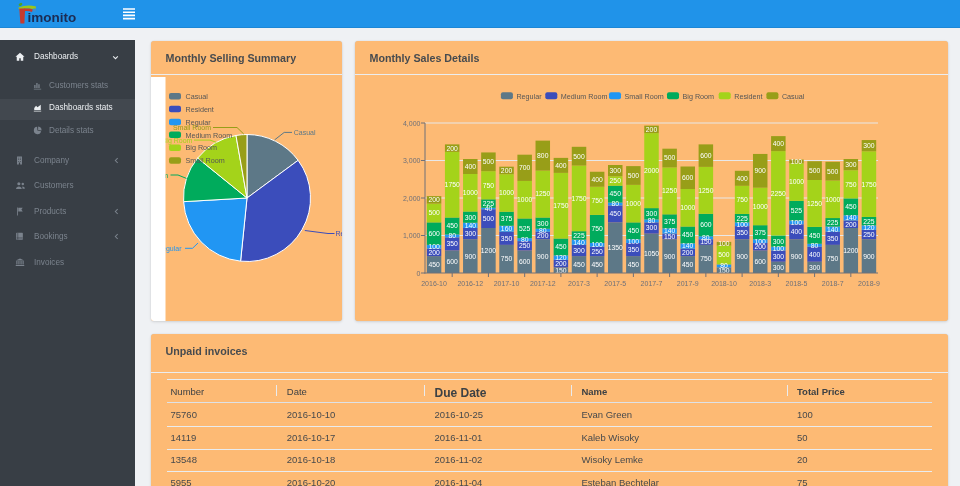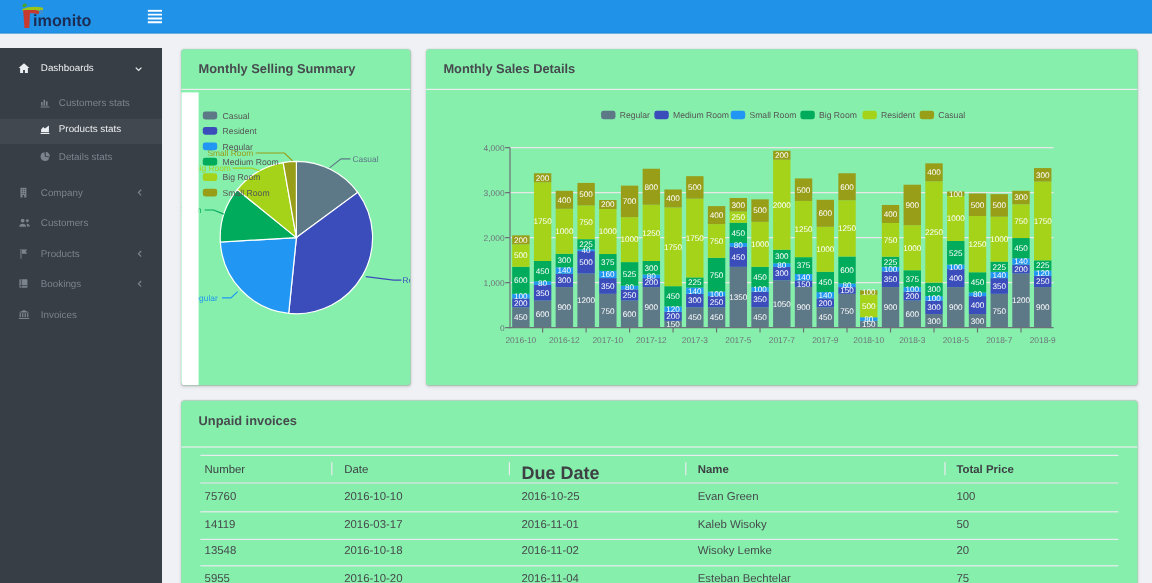--- a/index.html
+++ b/index.html
@@ -1,18 +1,18 @@
 <!DOCTYPE html>
 <html><head>
 <meta charset="utf-8">
 <style>
 * { margin:0; padding:0; box-sizing:border-box; }
 html,body { width:960px; height:486px; overflow:hidden; font-family:"Liberation Sans", sans-serif; }
 body { background:#eff1f4; position:relative; }
-.card { position:absolute; background:#86efac; border-radius:3px; box-shadow:0 0 1px rgba(0,0,0,.18), 0 1px 3px rgba(0,0,0,.12); }
+.card { position:absolute; background:#fdba74; border-radius:3px; box-shadow:0 0 1px rgba(0,0,0,.18), 0 1px 3px rgba(0,0,0,.12); }
 .ctitle { position:absolute; left:14.5px; top:10.5px; font-size:10.7px; font-weight:bold; color:#474b4f; }
 .cdiv { position:absolute; left:0; right:0; top:33px; border-top:1px solid #ebedef; }
 </style>
 </head>
 <body>
 <div style="position:absolute;left:0;top:0;width:960px;height:28px;background:#2093e9;border-bottom:1px solid rgba(0,0,0,0.08)">
 <svg width="95" height="28" viewBox="0 0 95 28" style="position:absolute;left:8px;top:0">
 <ellipse cx="12.5" cy="4.4" rx="1.9" ry="1.4" fill="#4aa32a" transform="rotate(-25 12.5 4.4)"></ellipse>
 <path d="M10.5 7.4 Q18.5 4.4 28 6.4 L27.6 9.4 Q18 7.6 11 9.5 Z" fill="#9bc618"></path>
 <path d="M11.3 8.4h5.8l-0.7 15h-4z" fill="#c73a2e"></path>
@@ -34,21 +34,21 @@
         <path d="M1.5 3l3 3 3-3" stroke="currentColor" stroke-width="1.3" fill="none"></path>
       </svg></div>
 <div style="position:absolute;left:33px;top:40.5px;color:#7b838d;line-height:0"><svg width="9" height="9" viewBox="0 0 11 11">
         <path fill="currentColor" d="M1 9.5h9v1H1zM1.5 5h1.6v3.7H1.5zM4 2.5h1.6v6.2H4zM6.5 4h1.6v4.7H6.5z"></path>
       </svg></div>
     <div style="position:absolute;left:49px;top:39.5px;font-size:8.2px;line-height:11px;color:#7b838d">Customers stats</div>
 <div style="position:absolute;left:0;right:0;top:58.5px;height:21.5px;background:rgba(255,255,255,0.055)"></div>
     <div style="position:absolute;left:33px;top:63.0px;color:#eceff2;line-height:0"><svg width="9" height="9" viewBox="0 0 11 11">
         <path fill="currentColor" d="M1 9.5h9v1H1zM1.5 6l2.2-2.5 1.8 1.6L9.5 2v6.7h-8z"></path>
       </svg></div>
-    <div style="position:absolute;left:49px;top:62.0px;font-size:8.2px;line-height:11px;color:#eceff2">Products stats</div>
+    <div style="position:absolute;left:49px;top:62.0px;font-size:8.2px;line-height:11px;color:#eceff2">Dashboards stats</div>
 <div style="position:absolute;left:33px;top:85.5px;color:#7b838d;line-height:0"><svg width="9" height="9" viewBox="0 0 11 11">
         <path fill="currentColor" d="M5 1a4.5 4.5 0 1 0 4.9 5.4L5.4 5.6z"></path>
         <path fill="currentColor" d="M6.3 0.6v4.2l4.1 0.8A4.6 4.6 0 0 0 6.3 0.6z"></path>
       </svg></div>
     <div style="position:absolute;left:49px;top:84.5px;font-size:8.2px;line-height:11px;color:#7b838d">Details stats</div>
 <div style="position:absolute;left:15px;top:115.5px;color:#7b838d;line-height:0"><svg width="9" height="9" viewBox="0 0 11 11">
         <path fill="currentColor" d="M2.5 0.5h6v10h-6zM4 2h1v1H4zM6 2h1v1H6zM4 4h1v1H4zM6 4h1v1H6zM4 6h1v1H4zM6 6h1v1H6zM4.7 8h1.6v2.5H4.7z" fill-rule="evenodd"></path>
       </svg></div>
     <div style="position:absolute;left:34px;top:114.5px;font-size:8.2px;line-height:11px;color:#7b838d">Company</div>
     <div style="position:absolute;left:113px;top:116.5px;color:#7b838d;line-height:0"><svg width="7" height="7" viewBox="0 0 9 9">
@@ -476,35 +476,35 @@
 </svg>
 </div>
 
 <div class="card" id="card3" style="left:151px;top:334px;width:797px;height:165px;overflow:hidden">
 <div class="ctitle">Unpaid invoices</div>
 <div class="cdiv" style="top:38px"></div>
 <div style="position:absolute;left:16px;right:16px;top:44.5px;height:0;border-top:1px solid #e9ecef"></div>
 <div style="position:absolute;left:19.5px;top:51.5px;font-size:9.5px;font-weight:normal;color:#3d4144">Number</div>
 <div style="position:absolute;left:135.8px;top:51.5px;font-size:9.5px;font-weight:normal;color:#3d4144">Date</div>
 <div style="position:absolute;left:125.30000000000001px;top:51px;width:0;height:11px;border-left:1px solid #e9ebee"></div>
-<div style="position:absolute;left:283.5px;top:51.5px;font-size:15px;font-weight:bold;color:#3d4144">Due Date</div>
+<div style="position:absolute;left:283.5px;top:51.5px;font-size:12px;font-weight:bold;color:#3d4144">Due Date</div>
 <div style="position:absolute;left:273.0px;top:51px;width:0;height:11px;border-left:1px solid #e9ebee"></div>
 <div style="position:absolute;left:430.4px;top:51.5px;font-size:9.5px;font-weight:bold;color:#3d4144">Name</div>
 <div style="position:absolute;left:419.9px;top:51px;width:0;height:11px;border-left:1px solid #e9ebee"></div>
 <div style="position:absolute;left:646px;top:51.5px;font-size:9.5px;font-weight:bold;color:#3d4144">Total Price</div>
 <div style="position:absolute;left:635.5px;top:51px;width:0;height:11px;border-left:1px solid #e9ebee"></div>
 <div style="position:absolute;left:16px;right:16px;top:68px;height:0;border-top:1px solid #dee2e6"></div>
 <div style="position:absolute;left:19.5px;top:75.10000000000002px;font-size:9.5px;color:#46494c">75760</div>
 <div style="position:absolute;left:135.8px;top:75.10000000000002px;font-size:9.5px;color:#46494c">2016-10-10</div>
 <div style="position:absolute;left:283.5px;top:75.10000000000002px;font-size:9.5px;color:#46494c">2016-10-25</div>
 <div style="position:absolute;left:430.4px;top:75.10000000000002px;font-size:9.5px;color:#46494c">Evan Green</div>
 <div style="position:absolute;left:646px;top:75.10000000000002px;font-size:9.5px;color:#46494c">100</div>
 <div style="position:absolute;left:16px;right:16px;top:91.90000000000002px;height:0;border-top:1px solid #e9ecef"></div>
 <div style="position:absolute;left:19.5px;top:97.69999999999999px;font-size:9.5px;color:#46494c">14119</div>
-<div style="position:absolute;left:135.8px;top:97.69999999999999px;font-size:9.5px;color:#46494c">2016-03-17</div>
+<div style="position:absolute;left:135.8px;top:97.69999999999999px;font-size:9.5px;color:#46494c">2016-10-17</div>
 <div style="position:absolute;left:283.5px;top:97.69999999999999px;font-size:9.5px;color:#46494c">2016-11-01</div>
 <div style="position:absolute;left:430.4px;top:97.69999999999999px;font-size:9.5px;color:#46494c">Kaleb Wisoky</div>
 <div style="position:absolute;left:646px;top:97.69999999999999px;font-size:9.5px;color:#46494c">50</div>
 <div style="position:absolute;left:16px;right:16px;top:114.49999999999999px;height:0;border-top:1px solid #e9ecef"></div>
 <div style="position:absolute;left:19.5px;top:120.30000000000001px;font-size:9.5px;color:#46494c">13548</div>
 <div style="position:absolute;left:135.8px;top:120.30000000000001px;font-size:9.5px;color:#46494c">2016-10-18</div>
 <div style="position:absolute;left:283.5px;top:120.30000000000001px;font-size:9.5px;color:#46494c">2016-11-02</div>
 <div style="position:absolute;left:430.4px;top:120.30000000000001px;font-size:9.5px;color:#46494c">Wisoky Lemke</div>
 <div style="position:absolute;left:646px;top:120.30000000000001px;font-size:9.5px;color:#46494c">20</div>
 <div style="position:absolute;left:16px;right:16px;top:137.10000000000002px;height:0;border-top:1px solid #e9ecef"></div>

